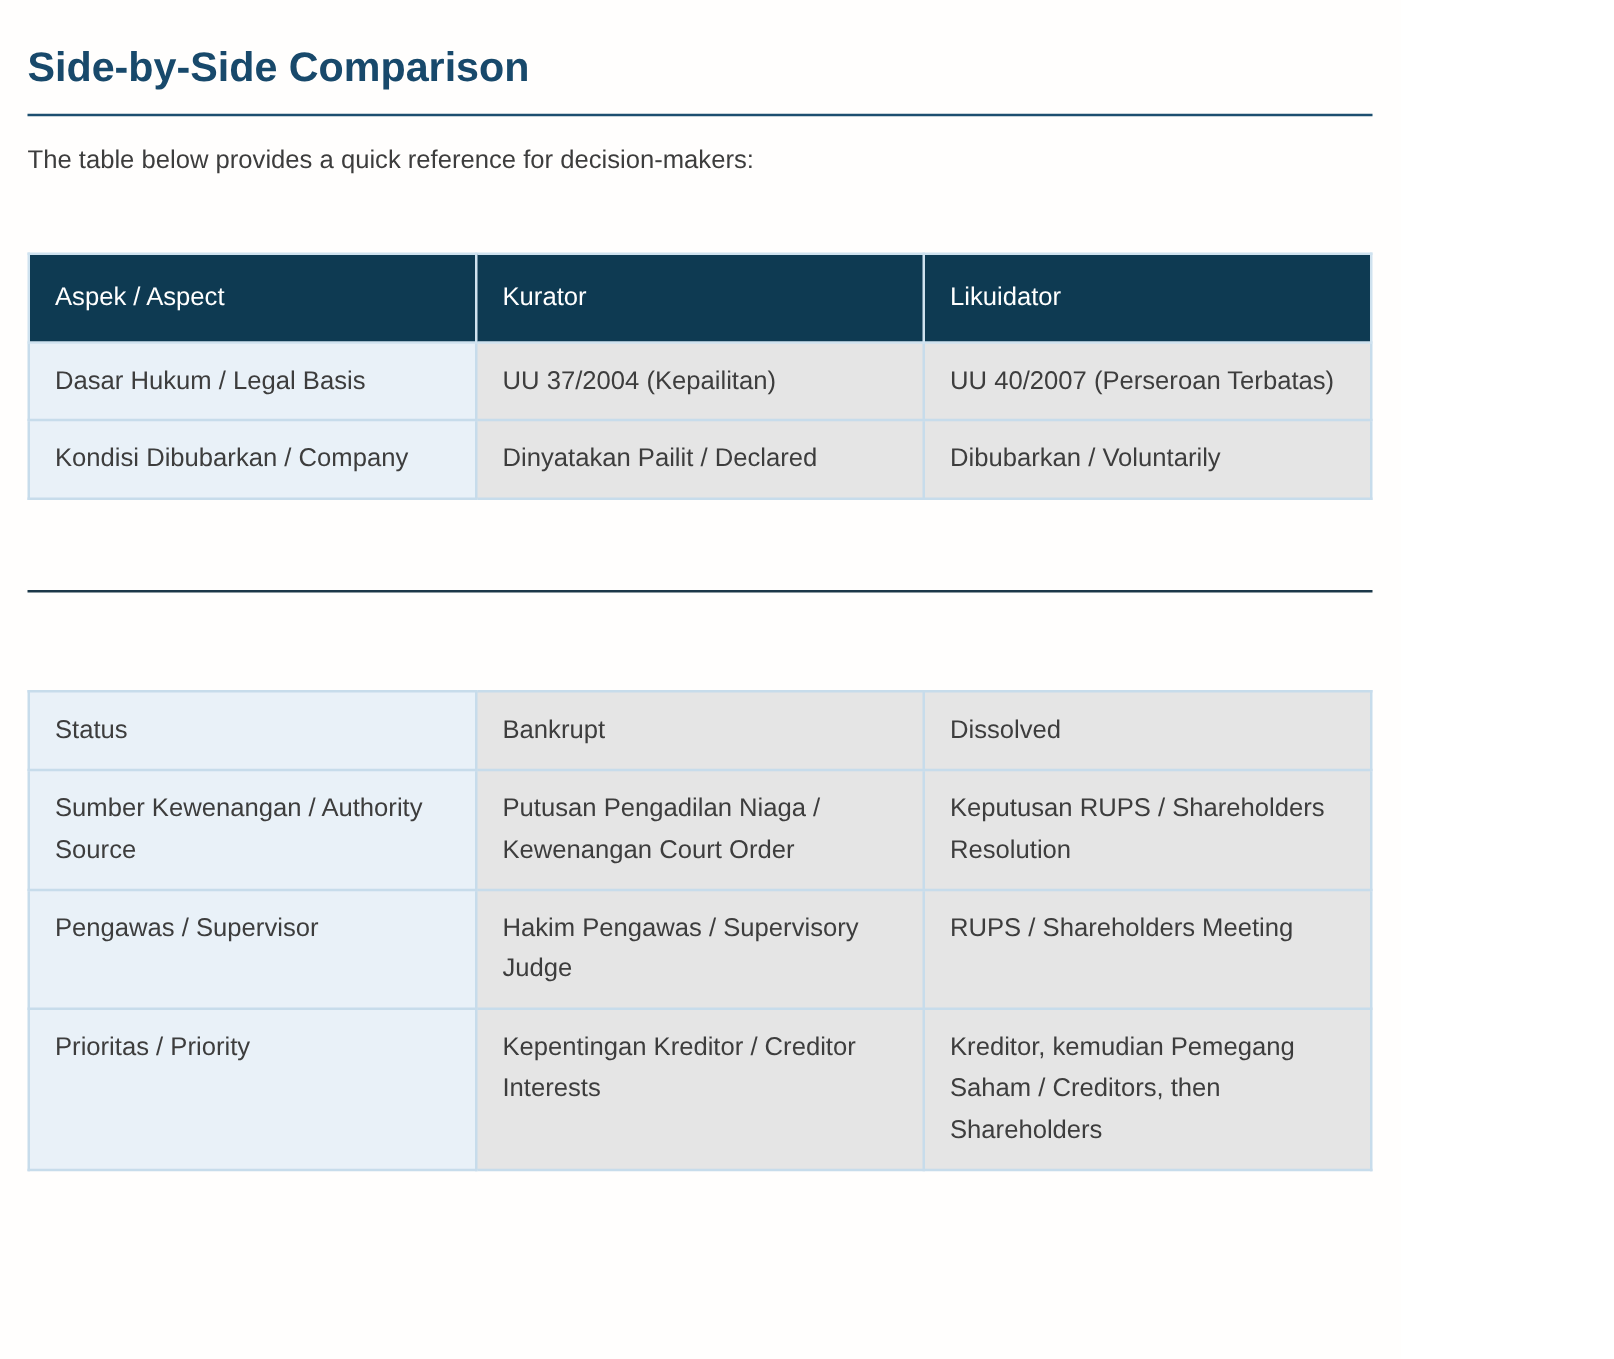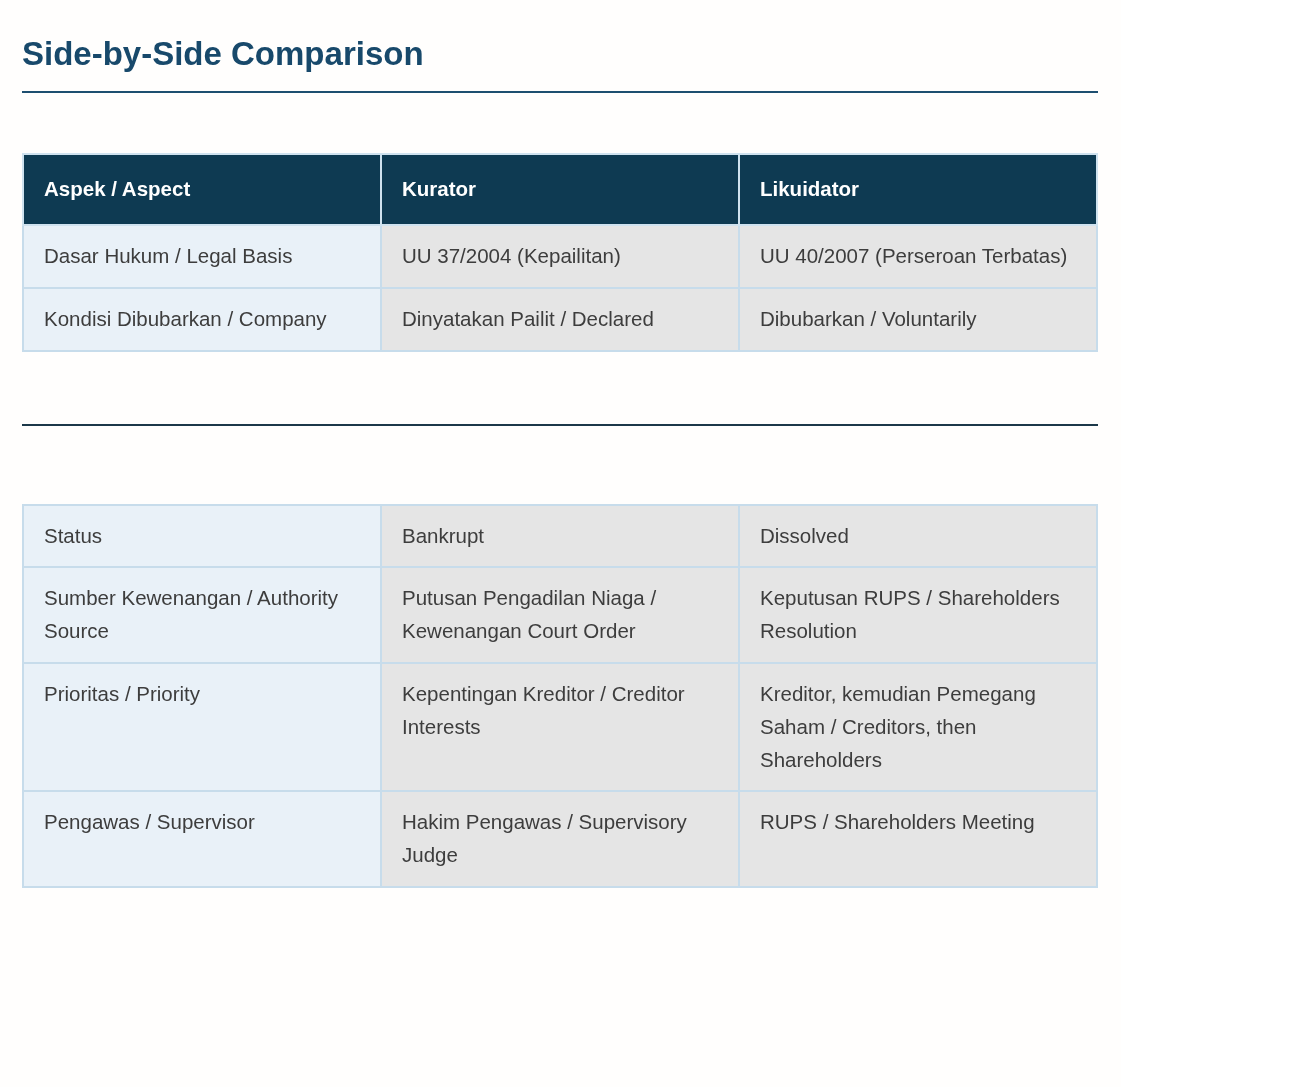--- a/index.html
+++ b/index.html
@@ -42,21 +42,21 @@
     padding: 14px 20px;
     font-size: 20.5px;
     line-height: 1.6;
     text-align: left;
     vertical-align: top;
     word-wrap: break-word;
   }
   table.cmp th {
     background: #0e3a52;
     color: #ffffff;
-    font-weight: 700;
+    font-weight: 400;
     border-color: #cfe2ef;
     padding-top: 18px;
     padding-bottom: 18px;
   }
   table.cmp td.label {
     background: #e9f1f8;
     margin-top: 31px;
   }
   table.cmp td.val {
     background: #e5e5e5;
@@ -67,20 +67,21 @@
     margin: 72px 0 78px 0;
   }
 </style>
 </head>
 <body>
 
 <div class="page">
 
   <h1 class="title">Side-by-Side Comparison</h1>
 
+  <p class="intro">The table below provides a quick reference for decision-makers:</p>
 
   <table class="cmp first">
     <thead>
       <tr>
         <th>Aspek / Aspect</th>
         <th>Kurator</th>
         <th>Likuidator</th>
       </tr>
     </thead>
     <tbody>
@@ -105,25 +106,25 @@
         <td class="label">Status</td>
         <td class="val">Bankrupt</td>
         <td class="val">Dissolved</td>
       </tr>
       <tr>
         <td class="label">Sumber Kewenangan / Authority Source</td>
         <td class="val">Putusan Pengadilan Niaga / Kewenangan Court Order</td>
         <td class="val">Keputusan RUPS / Shareholders Resolution</td>
       </tr>
       <tr>
+        <td class="label">Pengawas / Supervisor</td>
+        <td class="val">Hakim Pengawas / Supervisory Judge</td>
+        <td class="val">RUPS / Shareholders Meeting</td>
+      </tr>
+      <tr>
         <td class="label">Prioritas / Priority</td>
         <td class="val">Kepentingan Kreditor / Creditor Interests</td>
         <td class="val">Kreditor, kemudian Pemegang Saham / Creditors, then Shareholders</td>
-      </tr>
-      <tr>
-        <td class="label">Pengawas / Supervisor</td>
-        <td class="val">Hakim Pengawas / Supervisory Judge</td>
-        <td class="val">RUPS / Shareholders Meeting</td>
       </tr>
     </tbody>
   </table>
 
 </div>
 
 </body></html>

